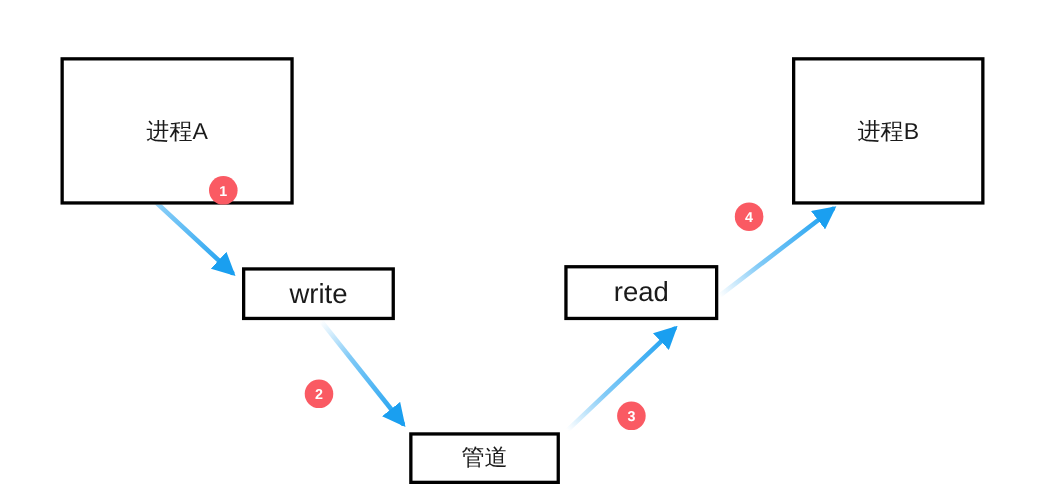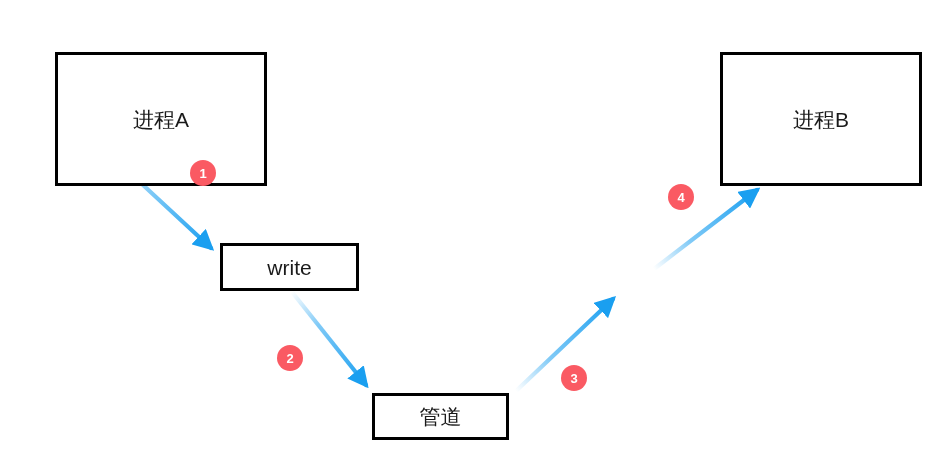--- a/index.html
+++ b/index.html
@@ -28,33 +28,33 @@
     user-select: none;
   }
   .node-label {
     display: block;
     white-space: nowrap;
   }
   #node-process-a {
     left: 55px;  top: 52px;  width: 212px; height: 134px;
   }
   #node-process-b {
-    left: 720px; top: 52px;  width: 202px; height: 134px;
+    left: 720px; top: 52px;  width: 175px; height: 134px;
   }
   #node-write {
     left: 220px; top: 243px; width: 139px; height: 48px;
   }
   #node-read {
     left: 513px; top: 241px; width: 140px; height: 50px;
   }
   #node-pipe {
     left: 372px; top: 378px; width: 137px; height: 47px; margin-top: 15px;
   }
   .cjk-label { font-size: 21px; }
-  .latin-label { font-size: 21px; }
+  .latin-label { font-size: 25px; }
 
   #arrow-layer {
     position: absolute;
     left: 0; top: 0;
     width: 943px;
     height: 450px;
     pointer-events: none;
   }
 
   .badge {
@@ -128,20 +128,23 @@
   </div>
 
   <div class="node" id="node-process-b">
     <span class="node-label cjk-label">进程B</span>
   </div>
 
   <div class="node" id="node-write">
     <span class="node-label latin-label">write</span>
   </div>
 
+  <div class="node" id="node-read">
+    <span class="node-label latin-label">read</span>
+  </div>
 
   <div class="node" id="node-pipe">
     <span class="node-label cjk-label">管道</span>
   </div>
 
   <div class="badge" id="badge-1">
     <span>1</span>
   </div>
   <div class="badge" id="badge-2">
     <span>2</span>

